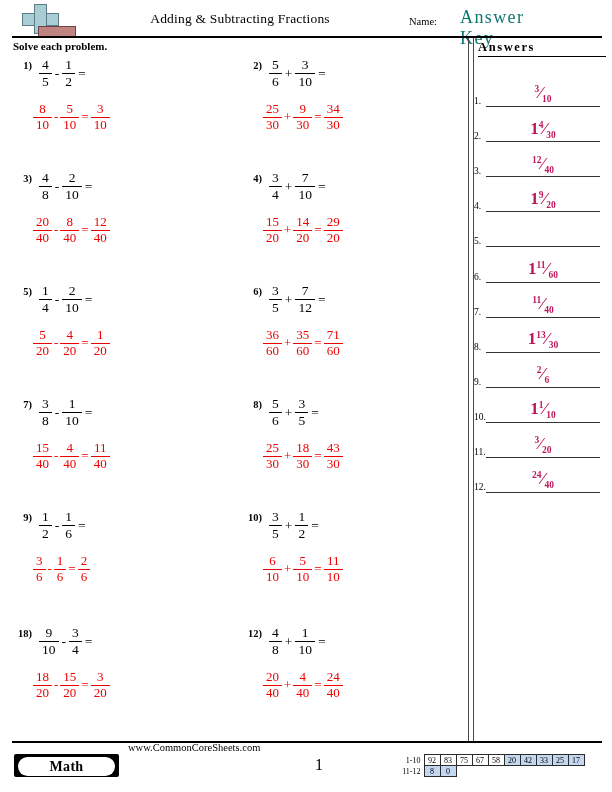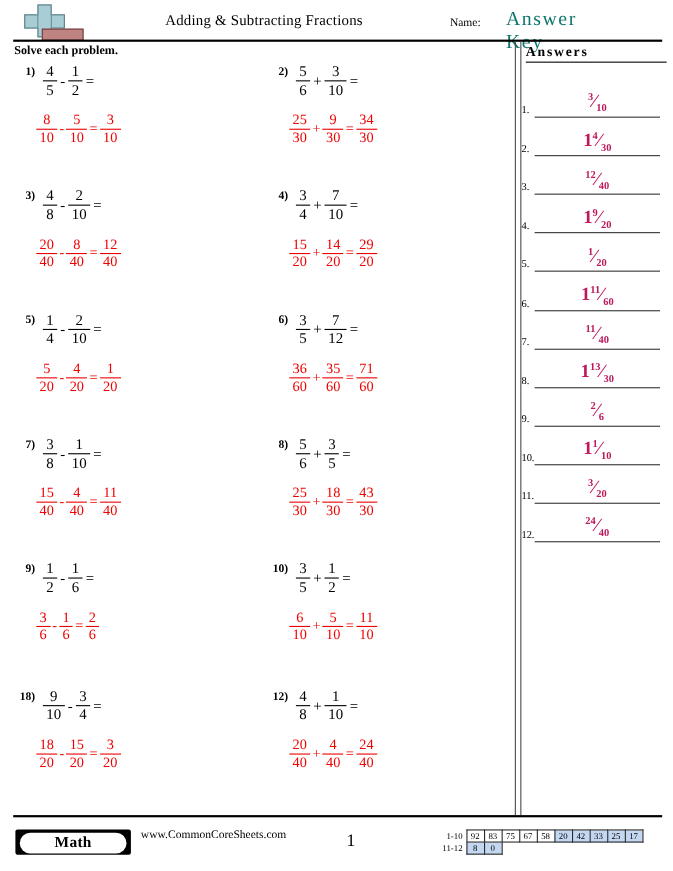--- a/index.html
+++ b/index.html
@@ -242,21 +242,20 @@
     text-align: center;
     font-size: 14px;
     font-weight: bold;
     line-height: 19px;
     letter-spacing: 0.3px;
   }
   #site-url {
     position: absolute;
     left: 128px; top: 742px;
     font-size: 10.5px;
-    margin-top: 12px;
   }
   #page-number {
     position: absolute;
     left: 315px; top: 756px;
     font-size: 16px;
   }
   #score-table {
     position: absolute;
     left: 398px; top: 754px;
     font-size: 8px;
@@ -319,21 +318,20 @@
       <span class="answer-value"><span class="av-num">12</span><span class="av-slash">⁄</span><span class="av-den">40</span></span>
       <span class="answer-line"></span>
     </div>
     <div class="answer-row">
       <span class="answer-num">4.</span>
       <span class="answer-value"><span class="av-whole">1</span><span class="av-num">9</span><span class="av-slash">⁄</span><span class="av-den">20</span></span>
       <span class="answer-line"></span>
     </div>
     <div class="answer-row">
       <span class="answer-num">5.</span>
-      <span class="answer-value"><span class="av-num">1</span><span class="av-slash">⁄</span><span class="av-den">20</span></span>
       <span class="answer-line"></span>
     </div>
     <div class="answer-row">
       <span class="answer-num">6.</span>
       <span class="answer-value"><span class="av-whole">1</span><span class="av-num">11</span><span class="av-slash">⁄</span><span class="av-den">60</span></span>
       <span class="answer-line"></span>
     </div>
     <div class="answer-row">
       <span class="answer-num">7.</span>
       <span class="answer-value"><span class="av-num">11</span><span class="av-slash">⁄</span><span class="av-den">40</span></span>

